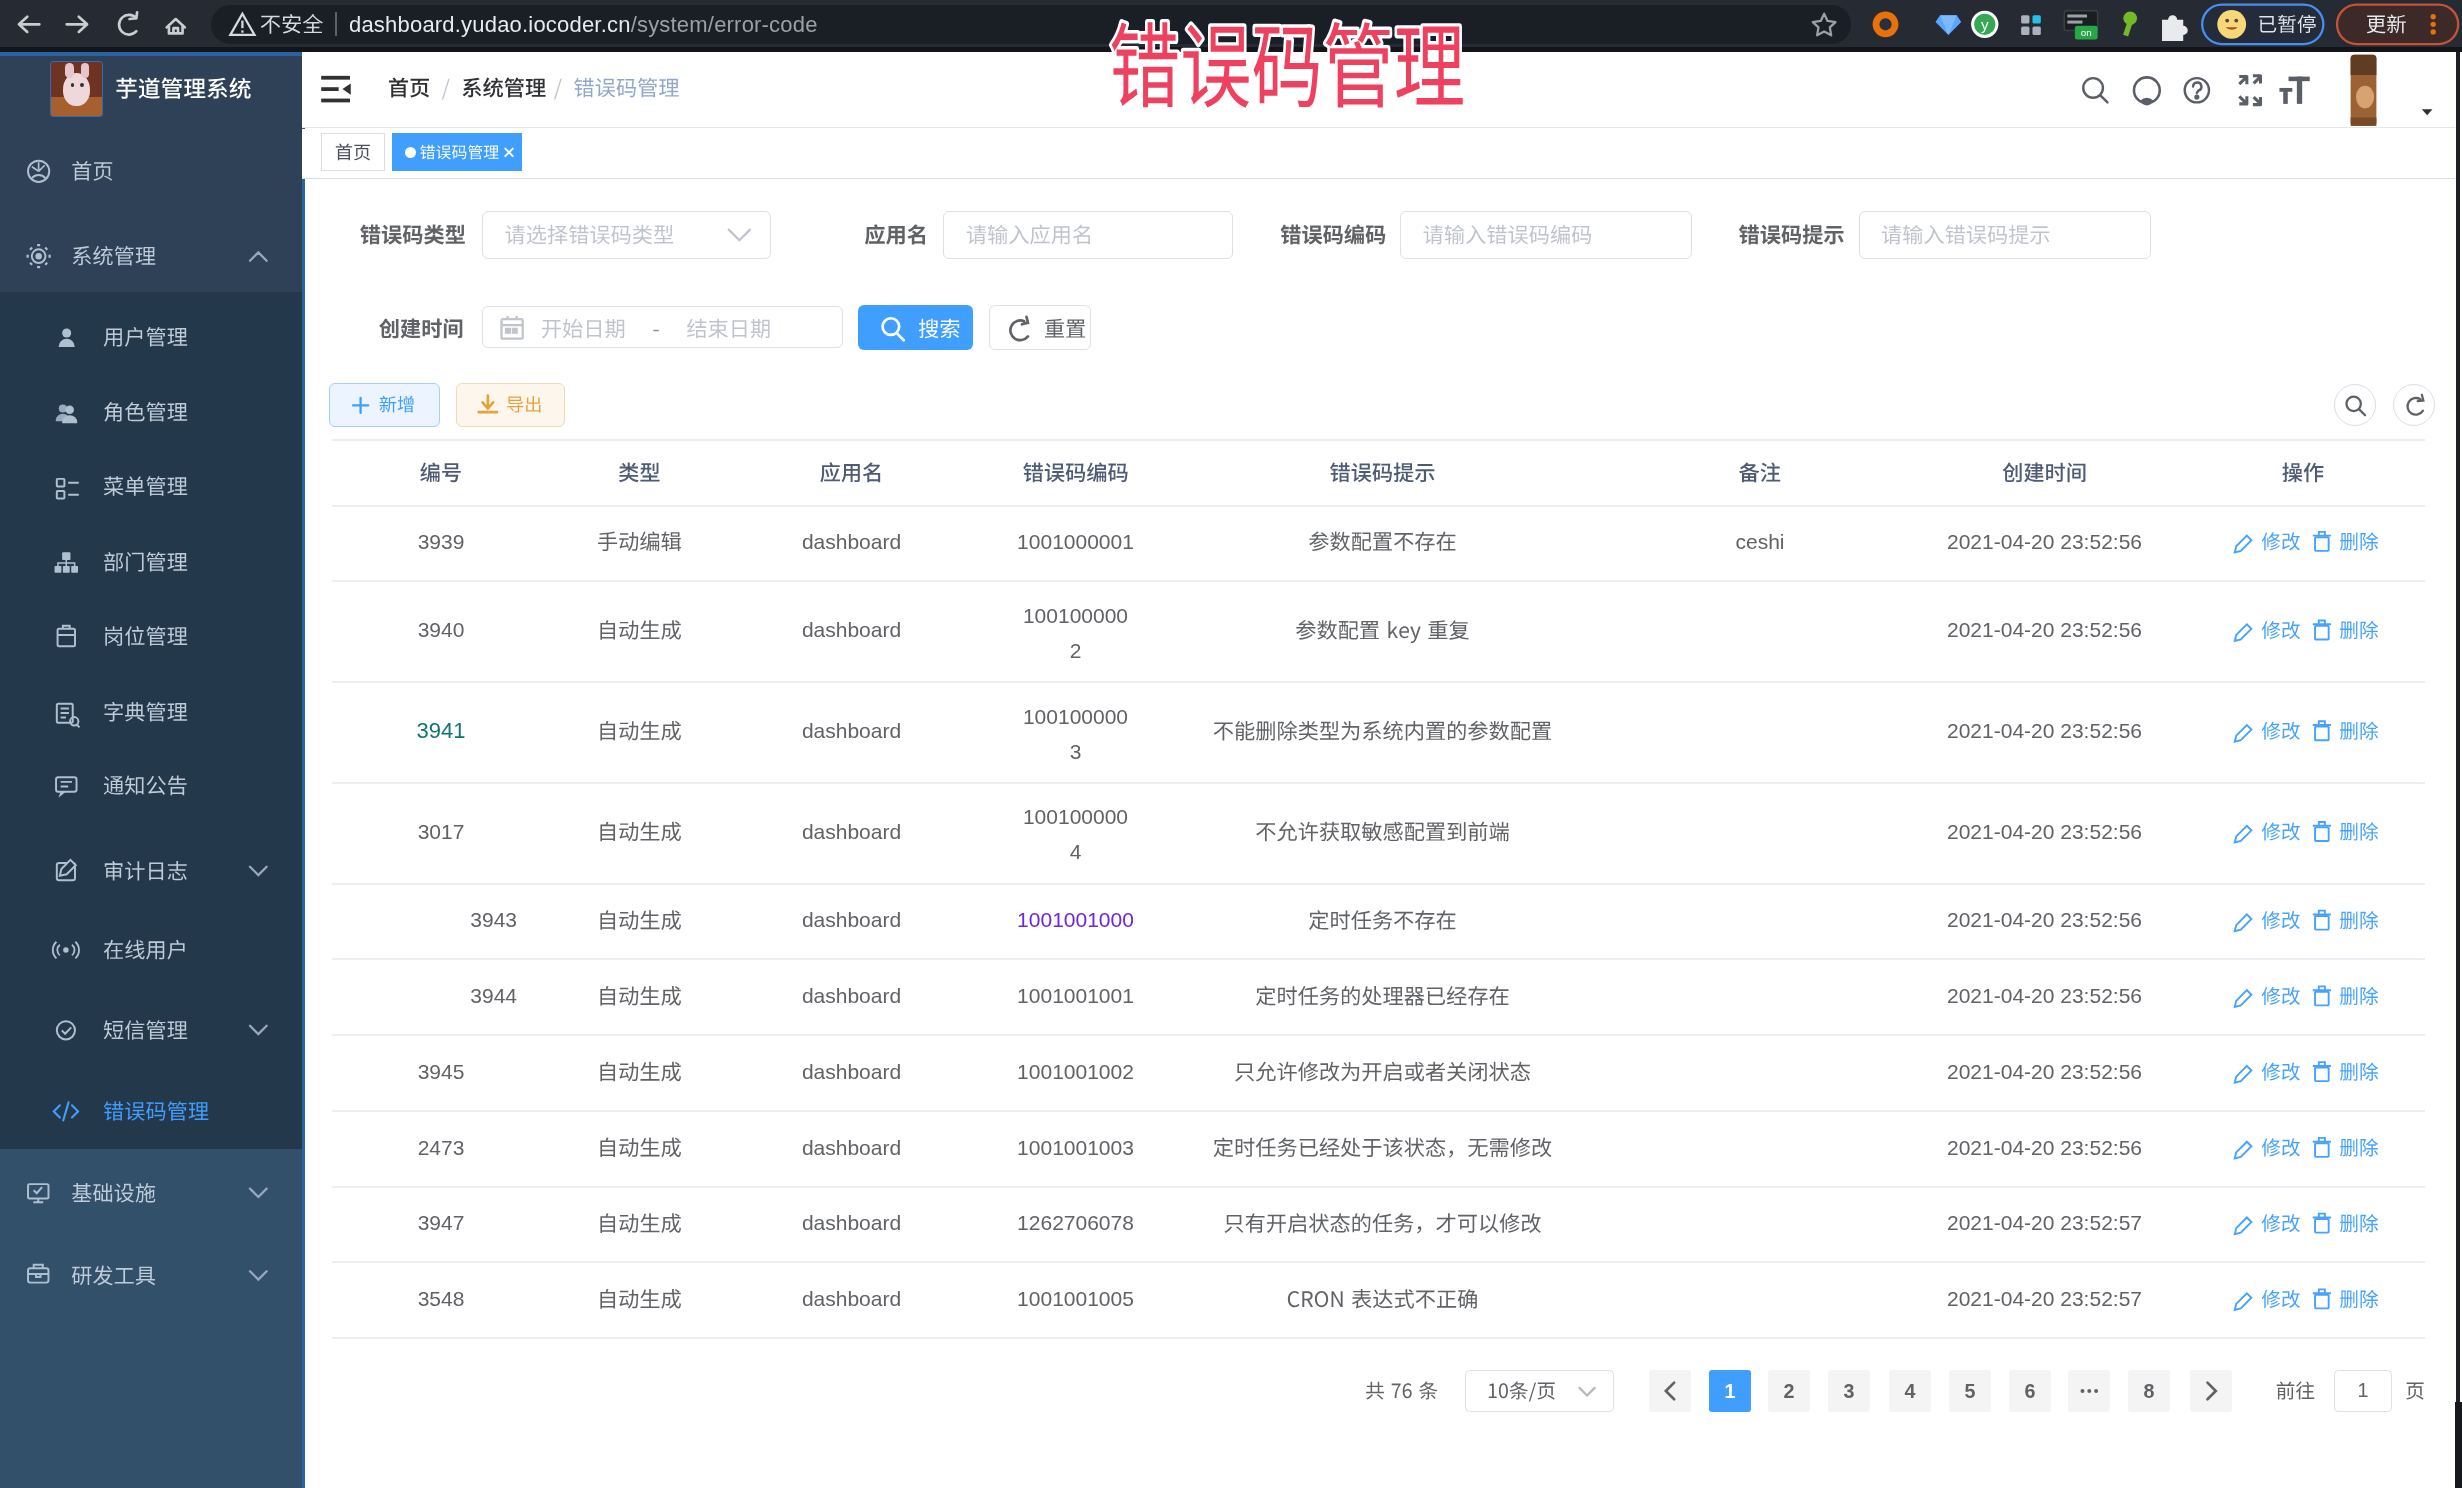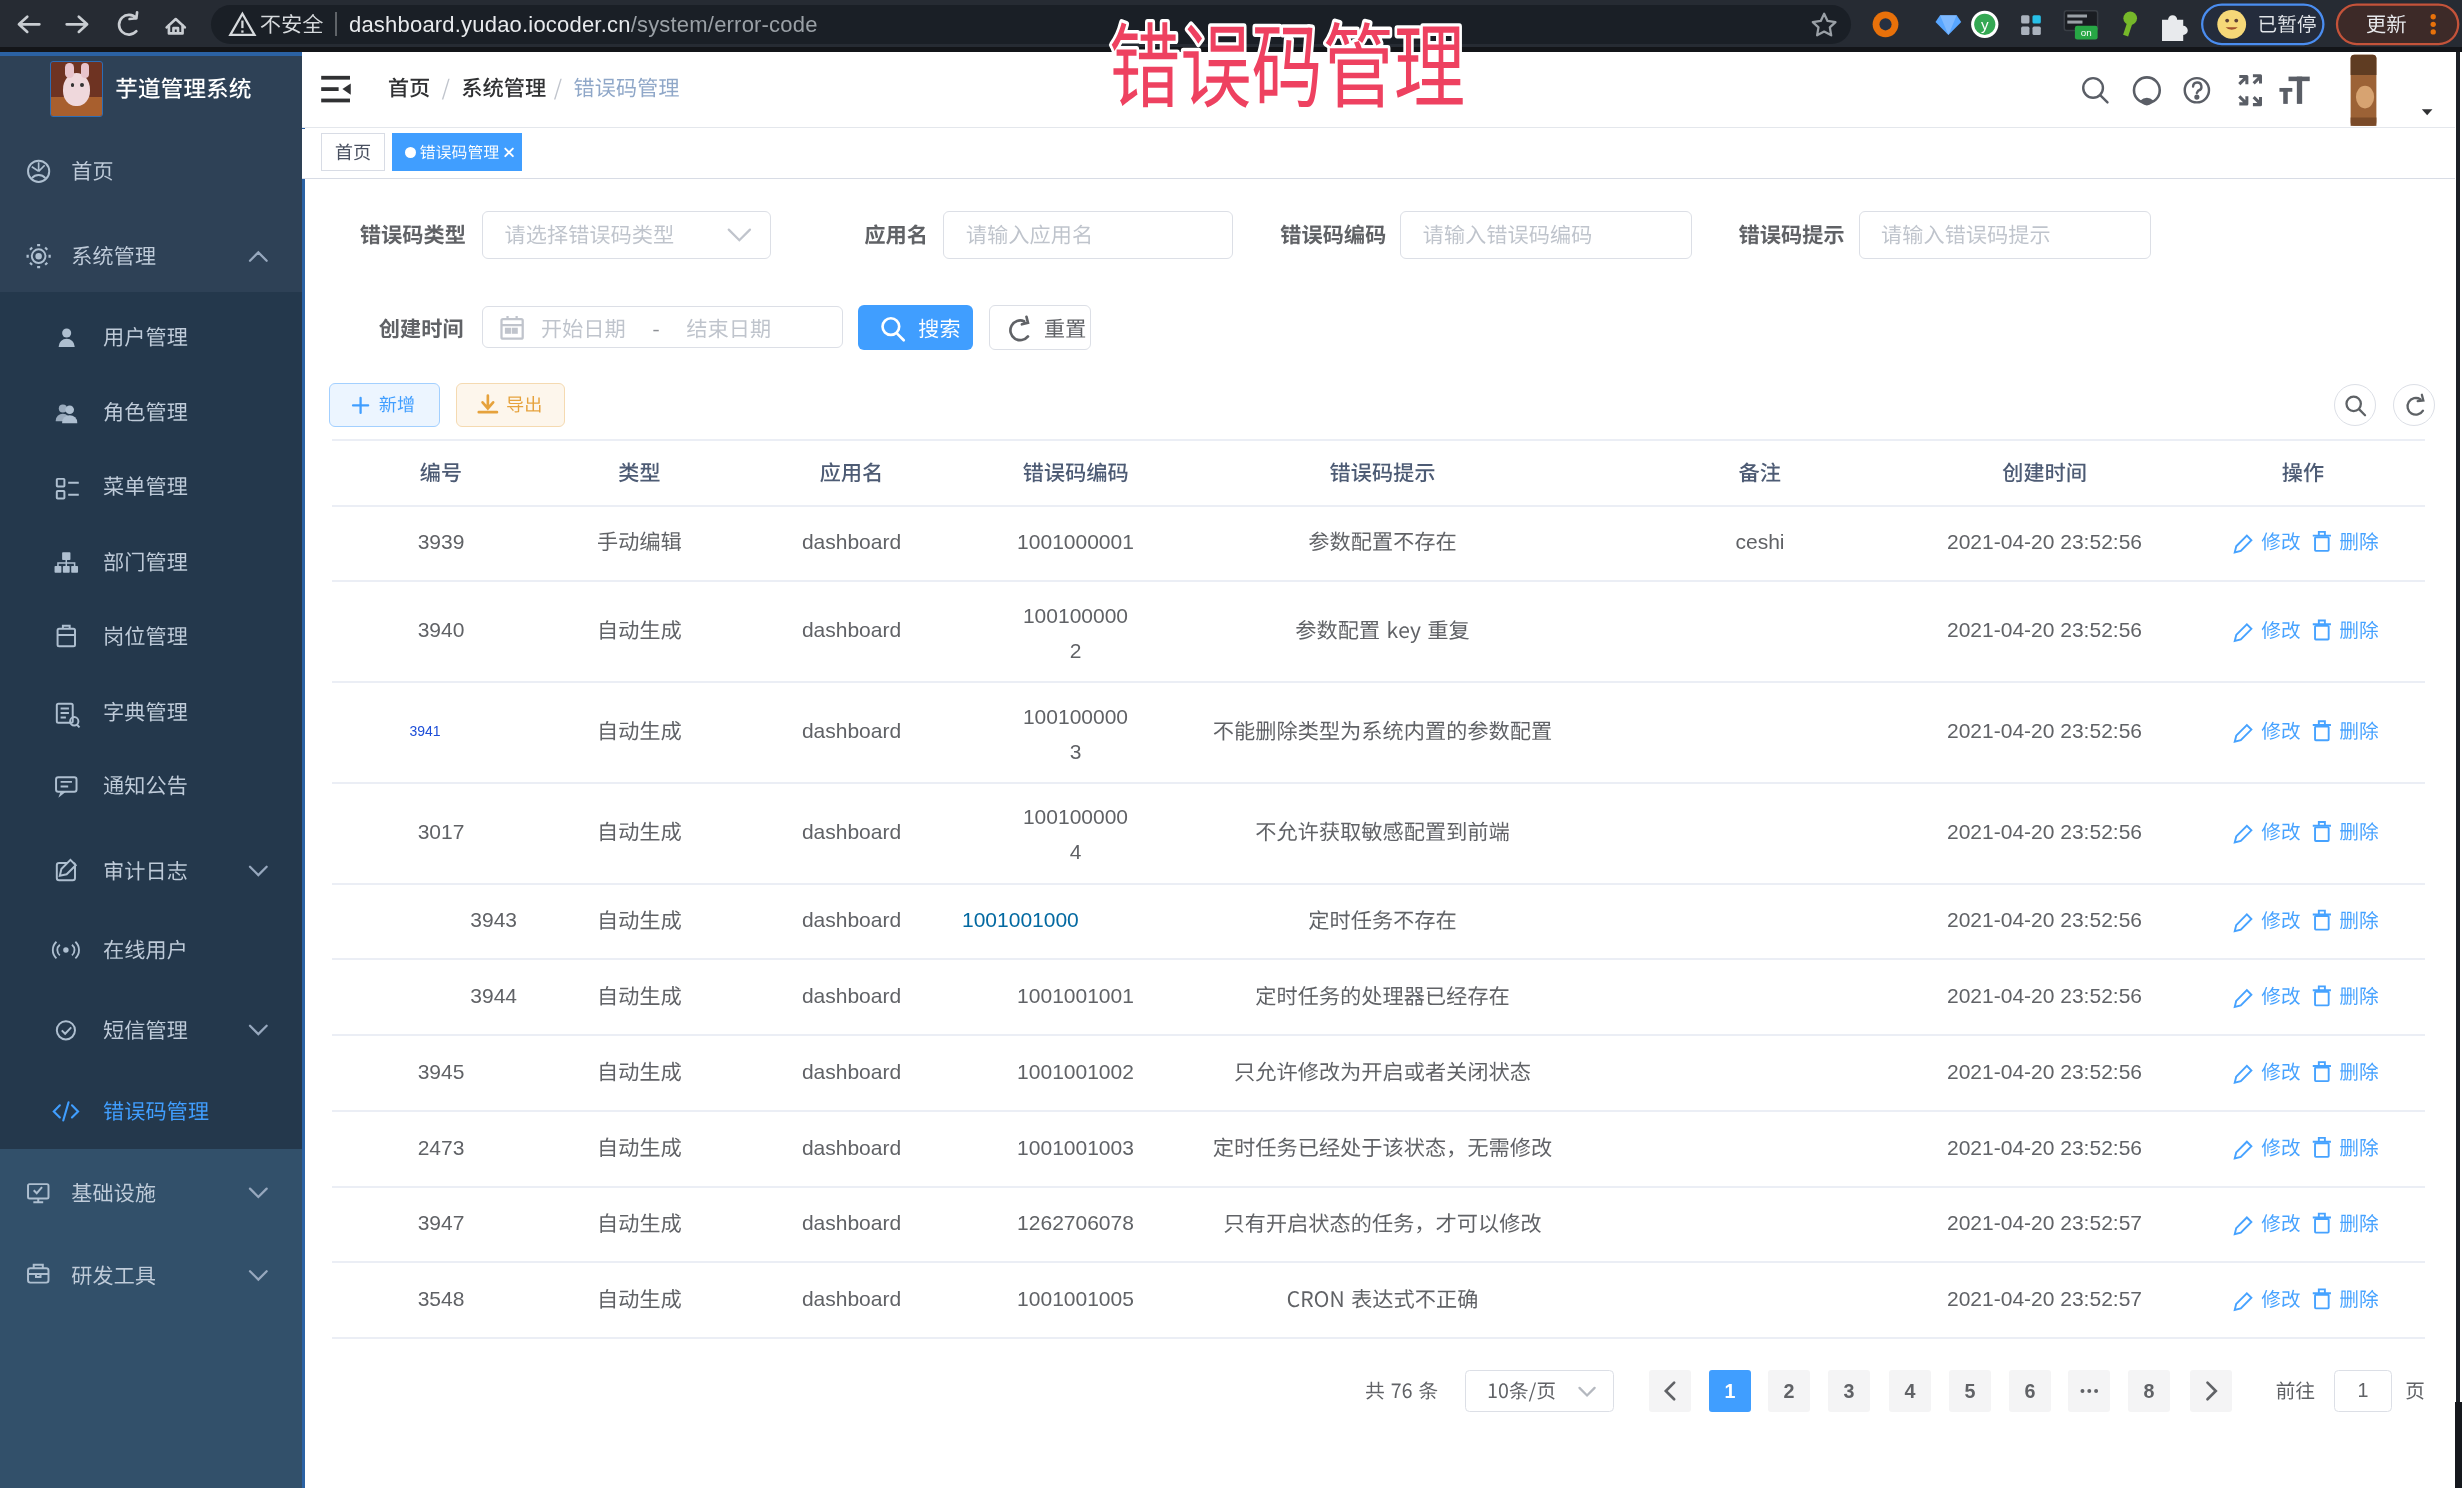--- a/index.html
+++ b/index.html
@@ -68,31 +68,31 @@
 <div class="a" style="left:2455px;top:1402px;width:7.6px;height:86px;background:#15181d"></div>
 <div class="a" style="left:365px;top:527px;width:152px;height:30px;font-size:21px;color:#606266;text-align:center;line-height:30px">3939</div>
 <div class="a" style="left:738px;top:527px;width:227px;height:30px;font-size:21px;color:#606266;text-align:center;line-height:30px">dashboard</div>
 <div class="a" style="left:962px;top:527px;width:227px;height:30px;font-size:21px;color:#606266;text-align:center;line-height:30px">1001000001</div>
 <div class="a" style="left:1684px;top:527px;width:152px;height:30px;font-size:21px;color:#606266;text-align:center;line-height:30px">ceshi</div>
 <div class="a" style="left:1893px;top:527px;width:303px;height:30px;font-size:21px;color:#606266;text-align:center;line-height:30px">2021-04-20 23:52:56</div>
 <div class="a" style="left:365px;top:615px;width:152px;height:30px;font-size:21px;color:#606266;text-align:center;line-height:30px">3940</div>
 <div class="a" style="left:738px;top:615px;width:227px;height:30px;font-size:21px;color:#606266;text-align:center;line-height:30px">dashboard</div>
 <div class="a" style="left:962px;top:598px;width:227px;height:70px;font-size:21px;color:#606266;text-align:center;line-height:35px">100100000<br>2</div>
 <div class="a" style="left:1893px;top:615px;width:303px;height:30px;font-size:21px;color:#606266;text-align:center;line-height:30px">2021-04-20 23:52:56</div>
-<div class="a" style="left:349px;top:716px;width:152px;height:30px;font-size:14px;color:#1d4ed8;text-align:center;line-height:30px">3941</div>
+<div class="a" style="left:365px;top:716px;width:152px;height:30px;font-size:22px;color:#0f766e;text-align:center;line-height:30px">3941</div>
 <div class="a" style="left:738px;top:716px;width:227px;height:30px;font-size:21px;color:#606266;text-align:center;line-height:30px">dashboard</div>
 <div class="a" style="left:962px;top:699px;width:227px;height:70px;font-size:21px;color:#606266;text-align:center;line-height:35px">100100000<br>3</div>
 <div class="a" style="left:1893px;top:716px;width:303px;height:30px;font-size:21px;color:#606266;text-align:center;line-height:30px">2021-04-20 23:52:56</div>
 <div class="a" style="left:365px;top:817px;width:152px;height:30px;font-size:21px;color:#606266;text-align:center;line-height:30px">3017</div>
 <div class="a" style="left:738px;top:817px;width:227px;height:30px;font-size:21px;color:#606266;text-align:center;line-height:30px">dashboard</div>
 <div class="a" style="left:962px;top:799px;width:227px;height:70px;font-size:21px;color:#606266;text-align:center;line-height:35px">100100000<br>4</div>
 <div class="a" style="left:1893px;top:817px;width:303px;height:30px;font-size:21px;color:#606266;text-align:center;line-height:30px">2021-04-20 23:52:56</div>
 <div class="a" style="left:365px;top:905px;width:152px;height:30px;font-size:21px;color:#606266;text-align:right;line-height:30px">3943</div>
 <div class="a" style="left:738px;top:905px;width:227px;height:30px;font-size:21px;color:#606266;text-align:center;line-height:30px">dashboard</div>
-<div class="a" style="left:962px;top:905px;width:227px;height:30px;font-size:21px;color:#0369a1;line-height:30px">1001001000</div>
+<div class="a" style="left:962px;top:905px;width:227px;height:30px;font-size:21px;color:#6d28d9;text-align:center;line-height:30px">1001001000</div>
 <div class="a" style="left:1893px;top:905px;width:303px;height:30px;font-size:21px;color:#606266;text-align:center;line-height:30px">2021-04-20 23:52:56</div>
 <div class="a" style="left:365px;top:981px;width:152px;height:30px;font-size:21px;color:#606266;text-align:right;line-height:30px">3944</div>
 <div class="a" style="left:738px;top:981px;width:227px;height:30px;font-size:21px;color:#606266;text-align:center;line-height:30px">dashboard</div>
 <div class="a" style="left:962px;top:981px;width:227px;height:30px;font-size:21px;color:#606266;text-align:center;line-height:30px">1001001001</div>
 <div class="a" style="left:1893px;top:981px;width:303px;height:30px;font-size:21px;color:#606266;text-align:center;line-height:30px">2021-04-20 23:52:56</div>
 <div class="a" style="left:365px;top:1057px;width:152px;height:30px;font-size:21px;color:#606266;text-align:center;line-height:30px">3945</div>
 <div class="a" style="left:738px;top:1057px;width:227px;height:30px;font-size:21px;color:#606266;text-align:center;line-height:30px">dashboard</div>
 <div class="a" style="left:962px;top:1057px;width:227px;height:30px;font-size:21px;color:#606266;text-align:center;line-height:30px">1001001002</div>
 <div class="a" style="left:1893px;top:1057px;width:303px;height:30px;font-size:21px;color:#606266;text-align:center;line-height:30px">2021-04-20 23:52:56</div>
 <div class="a" style="left:365px;top:1133px;width:152px;height:30px;font-size:21px;color:#606266;text-align:center;line-height:30px">2473</div>

